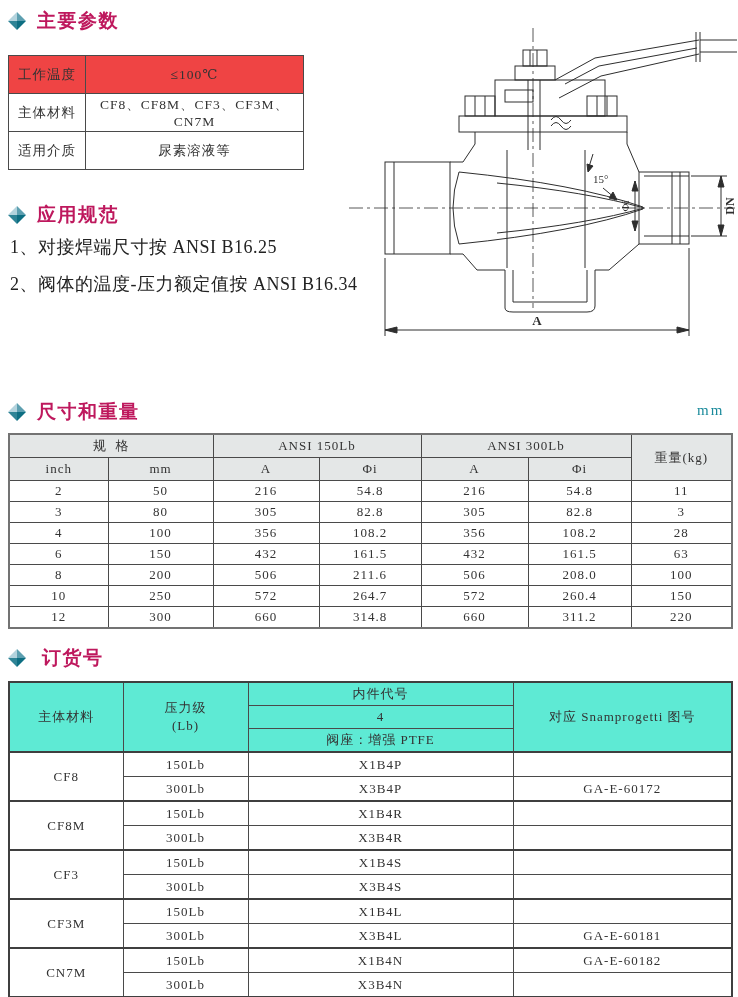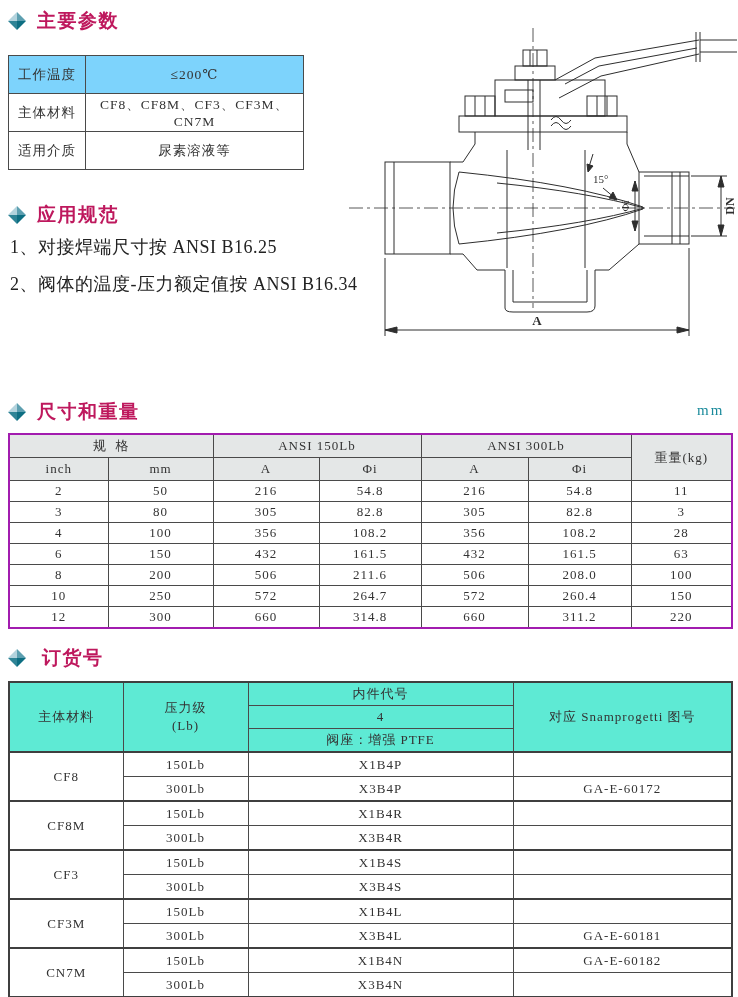--- a/index.html
+++ b/index.html
@@ -17,22 +17,22 @@
   .diamond{width:18px;height:18px;flex:0 0 18px;}
   .diamond svg{display:block;}
   table{border-collapse:collapse;table-layout:fixed;}
   td{
     border:1px solid #4a4a4a;text-align:center;vertical-align:middle;
     font-size:13px;color:#333;padding:0 2px;letter-spacing:1px;
   }
   .params-table{width:296px;}
   .params-table td{height:37px;font-size:13.5px;}
   .params-table .lbl{width:72px;}
-  .params-table tr.tinted td{background:#7dd3fc;}
-  .dim-table{width:723px;border:2px solid #a21caf;}
+  .params-table tr.tinted td{background:#ef4444;}
+  .dim-table{width:723px;border:2px solid #737373;}
   .dim-table thead td{background:#e4e7e7;height:22px;}
   .dim-table tbody td{height:20px;}
   .ord-table{width:723px;border:2px solid #3f3f3f;}
   .ord-table thead td{background:#5eead4;height:22px;}
   .ord-table tbody td{height:23px;}
   .ord-table tbody tr.group-start td{border-top-width:2px;border-top-color:#3f3f3f;}
   .spec-list{font-size:18px;letter-spacing:.5px;color:#222;}
   .spec-list .li{margin-bottom:13px;white-space:nowrap;}
   .unit{color:#1a8a9b;font-size:15px;letter-spacing:2px;font-family:"Liberation Serif",serif;}
   .two-line{line-height:1.35;}
@@ -49,21 +49,21 @@
       <polygon points="20,10 10,20 10,10" fill="#0d6e82"></polygon>
     </svg>
   </span>
   <span>主要参数</span>
 </div>
 
 <table class="params-table abs" style="left:8px;top:55px;">
   <tbody>
     <tr class="tinted">
       <td class="lbl">工作温度</td>
-      <td>≤200℃</td>
+      <td>≤100℃</td>
     </tr>
     <tr>
       <td class="lbl">主体材料</td>
       <td>CF8、CF8M、CF3、CF3M、CN7M</td>
     </tr>
     <tr>
       <td class="lbl">适用介质</td>
       <td>尿素溶液等</td>
     </tr>
   </tbody>

